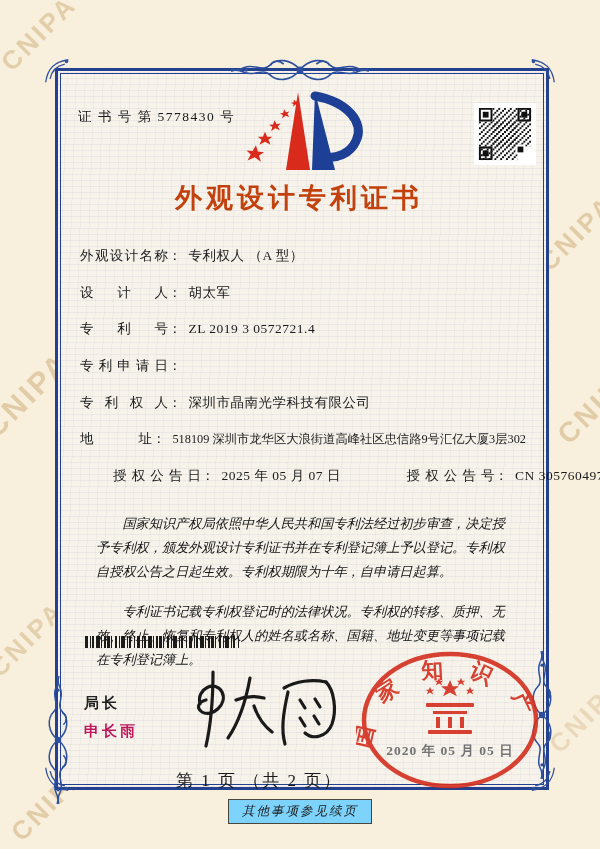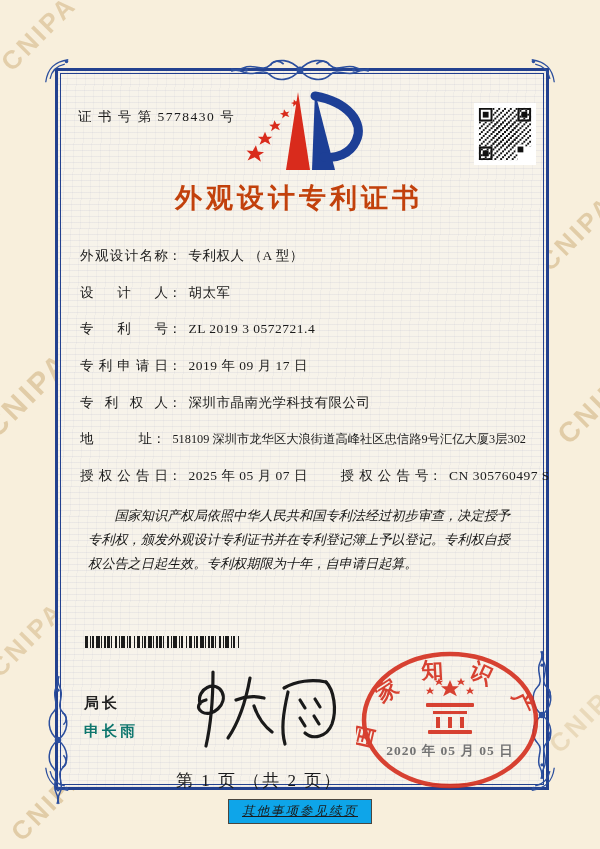--- a/index.html
+++ b/index.html
@@ -32,41 +32,41 @@
   .qr{position:absolute;left:474px;top:103px;background:#fff;padding:3px;}
   .title{position:absolute;left:55px;top:180px;width:488px;text-align:center;
          font-size:27px;font-weight:700;letter-spacing:4px;color:#c2410c;}
   
   .fields{position:absolute;left:80px;top:238px;width:446px;}
   .frow{display:flex;align-items:center;height:36.6px;font-size:13.5px;white-space:nowrap;}
   .flabel{display:inline-block;width:88px;text-align:justify;text-align-last:justify;}
   .fcolon{margin-right:7px;}
   .fvalue{letter-spacing:.5px;}
   .addr{font-size:12.3px;letter-spacing:0;}
-  .gpair{display:flex;align-items:center;}
+  .gpair{display:flex;align-items:center;margin-left:33px;}
   .gval1{width:152px;letter-spacing:.5px;}
   
   .paras{position:absolute;left:80px;top:496px;width:443px;font-size:13.2px;
          line-height:1.82;font-style:italic;color:#141414;}
-  .paras p{margin:8px;text-indent:2em;}
+  .paras p{margin:16px;text-indent:2em;}
   
   .barcode{position:absolute;left:85px;top:636px;}
   .post{position:absolute;left:84px;top:694px;font-family:"Liberation Sans",sans-serif;
         font-size:15px;font-weight:600;letter-spacing:3px;color:#222;}
   .pname{position:absolute;left:84px;top:722px;font-family:"Liberation Sans",sans-serif;
-        font-size:15px;font-weight:600;letter-spacing:3px;color:#0f766e;text-align:right;}
+        font-size:15px;font-weight:600;letter-spacing:3px;color:#be185d;text-align:right;}
   .sig{position:absolute;left:182px;top:666px;}
   .seal{position:absolute;left:356px;top:645px;opacity:.92;}
   .sealdate{position:absolute;left:366px;top:742px;width:168px;text-align:center;
             font-size:13.5px;font-weight:700;color:#737373;letter-spacing:1px;}
   .pagefoot{position:absolute;left:55px;top:769px;width:408px;text-align:center;
             font-size:17px;letter-spacing:2px;}
   .contbox{position:absolute;left:50%;top:799px;transform:translateX(-50%);
-           border:1px solid #4a463f;background:#0ea5e9;padding:3px 13px;
-           font-size:12.5px;font-style:italic;letter-spacing:2px;white-space:nowrap;text-decoration:underline;}
+           border:1px solid #4a463f;background:#7dd3fc;padding:3px 13px;
+           font-size:12.5px;font-style:italic;letter-spacing:2px;white-space:nowrap;}
 </style>
 </head>
 <body>
 
 <svg width="0" height="0" style="position:absolute">
   <defs>
     <path id="st" d="M0,-10 2.94,-3.09 10,-3.09 4.76,1.18 7.64,8.09 0,3.82 -7.64,8.09 -4.76,1.18 -10,-3.09 -2.94,-3.09Z"></path>
     <symbol id="flourish" viewBox="0 0 120 24">
       <g fill="none" stroke="#2c4f9e" stroke-width="1.4">
         <path d="M60,12 C52,2 40,2 34,8 C28,14 20,6 12,10 C6,13 3,12 1,11"></path>
@@ -176,21 +176,20 @@
         <span class="fvalue">胡太军</span>
     </div>
     <div class="frow">
       <span class="flabel">专利号</span>
         <span class="fcolon">：</span>
         <span class="fvalue">ZL 2019 3 0572721.4</span>
     </div>
     <div class="frow">
       <span class="flabel">专利申请日</span>
         <span class="fcolon">：</span>
-        <span class="fvalue">2019 年 09 月 17 日</span>
     </div>
     <div class="frow">
       <span class="flabel">专利权人</span>
         <span class="fcolon">：</span>
         <span class="fvalue">深圳市晶南光学科技有限公司</span>
     </div>
     <div class="frow">
       <span class="flabel">地址</span>
         <span class="fcolon">：</span>
         <span class="fvalue addr">518109 深圳市龙华区大浪街道高峰社区忠信路9号汇亿大厦3层302</span>
@@ -204,20 +203,21 @@
       <span class="gpair">
         <span class="flabel">授权公告号</span>
           <span class="fcolon">：</span>
           <span class="fvalue">CN 305760497 S</span>
       </span>
     </div>
   </div>
 
   <div class="paras">
     <p>国家知识产权局依照中华人民共和国专利法经过初步审查，决定授予专利权，颁发外观设计专利证书并在专利登记簿上予以登记。专利权自授权公告之日起生效。专利权期限为十年，自申请日起算。</p>
+    <p>专利证书记载专利权登记时的法律状况。专利权的转移、质押、无效、终止、恢复和专利权人的姓名或名称、国籍、地址变更等事项记载在专利登记簿上。</p>
   </div>
 
   <svg class="barcode" width="156" height="12" viewBox="0 0 156 12">
     <line x1="0" y1="6" x2="156" y2="6" stroke="#1b1b1b" stroke-width="12" stroke-dasharray="3 2 1 1 2 2 4 1 1 2 2 1 3 1 1 3 2 2 1 1 4 2 1 1 2 3 1 2"></line>
   </svg>
 
   <div class="post">局长</div>
   <div class="pname">申长雨</div>
 
   <svg class="sig" width="180" height="88" viewBox="0 0 180 88">

